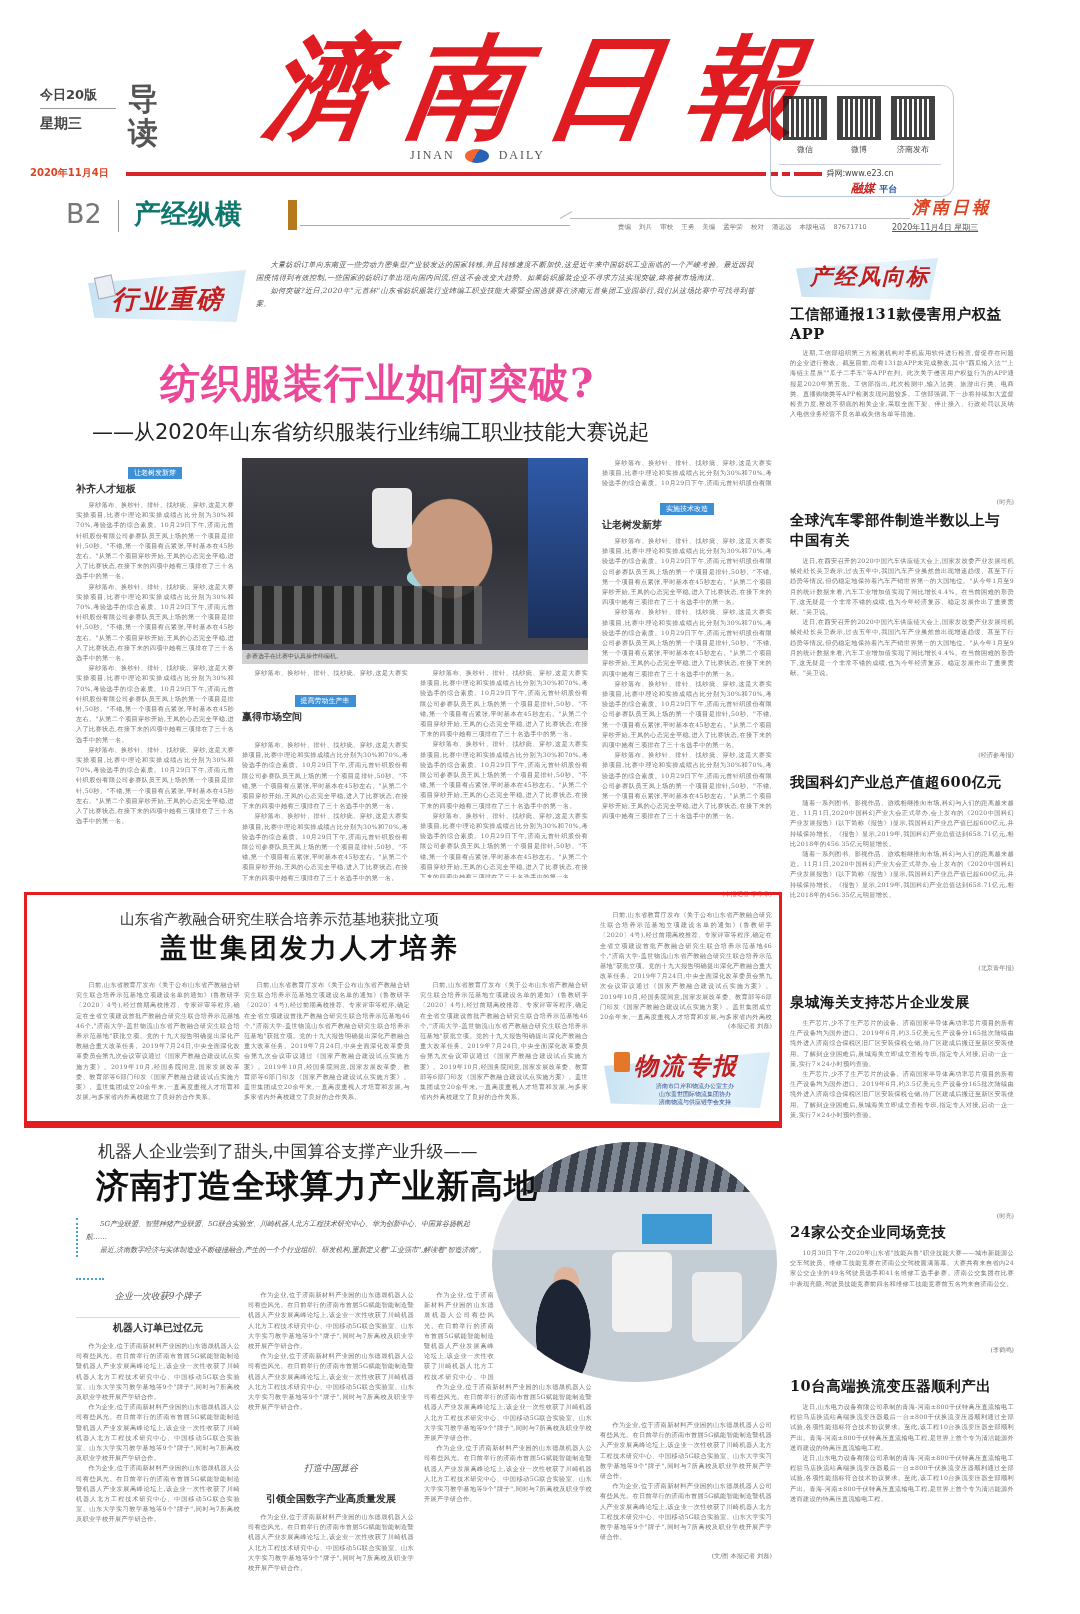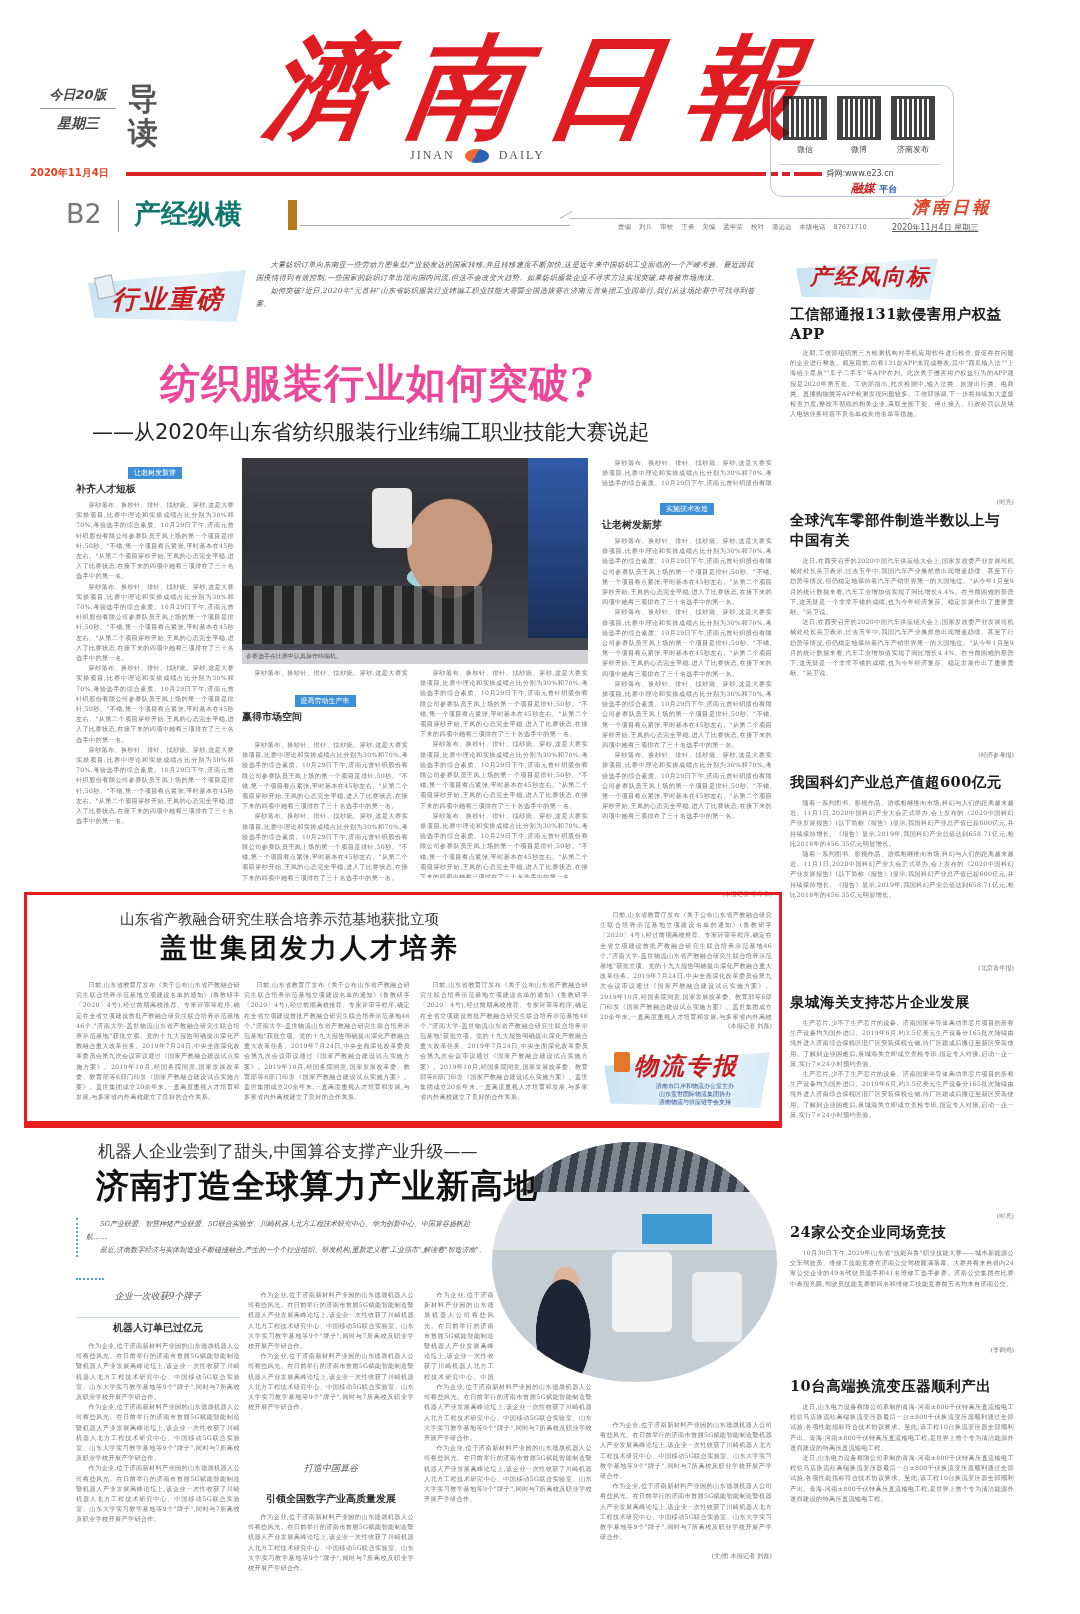--- a/index.html
+++ b/index.html
@@ -1,21 +1,21 @@
 <!DOCTYPE html>
 <html><head>
 <meta charset="utf-8">
 <style>
   * { box-sizing: border-box; margin: 0; padding: 0; }
   html, body { width: 1080px; height: 1614px; background: #ffffff; overflow: hidden; }
   body { position: relative; font-family: "DejaVu Serif", "Liberation Serif", serif; color: #222; }
   .abs { position: absolute; }
 
   
-  .guide-left { left: 40px; top: 86px; width: 76px; text-align: center; font-family: "DejaVu Sans", sans-serif; color: #444; font-style: italic; }
+  .guide-left { left: 40px; top: 86px; width: 76px; text-align: left; font-family: "DejaVu Sans", sans-serif; color: #444; }
   .guide-left .ed { font-size: 13px; font-weight: bold; padding-bottom: 4px; border-bottom: 1px solid #999; }
   .guide-left .wd { font-size: 14px; font-weight: bold; padding-top: 6px; }
   .guide-big { left: 128px; top: 82px; font-family: "DejaVu Sans", sans-serif; font-size: 30px; line-height: 34px; color: #555; font-weight: bold; width: 36px; }
   .logo { left: 268px; top: 22px; font-family: "DejaVu Serif", serif; font-size: 112px; font-weight: bold; font-style: italic; color: #e01c23; letter-spacing: 28px; line-height: 130px; transform: skewX(-8deg); }
   .logo-en { left: 410px; top: 148px; font-size: 12px; color: #555; letter-spacing: 2px; display: flex; align-items: center; gap: 10px; font-family: "Liberation Serif", serif; }
   .logo-en .emb { width: 24px; height: 14px; border-radius: 50%; background: linear-gradient(120deg, #e63 0 45%, #2a62b5 45% 100%); }
   .date-red { left: 30px; top: 166px; font-family: "DejaVu Sans", sans-serif; font-size: 10px; color: #d42; font-weight: bold; }
   .red-rule { left: 126px; top: 172px; width: 640px; height: 4px; background: #d9232a; }
   .red-dash { top: 172px; height: 4px; background: #d9232a; }
   .qr-box { left: 770px; top: 85px; width: 184px; height: 112px; border: 1px solid #b9c6da; border-radius: 12px; }

